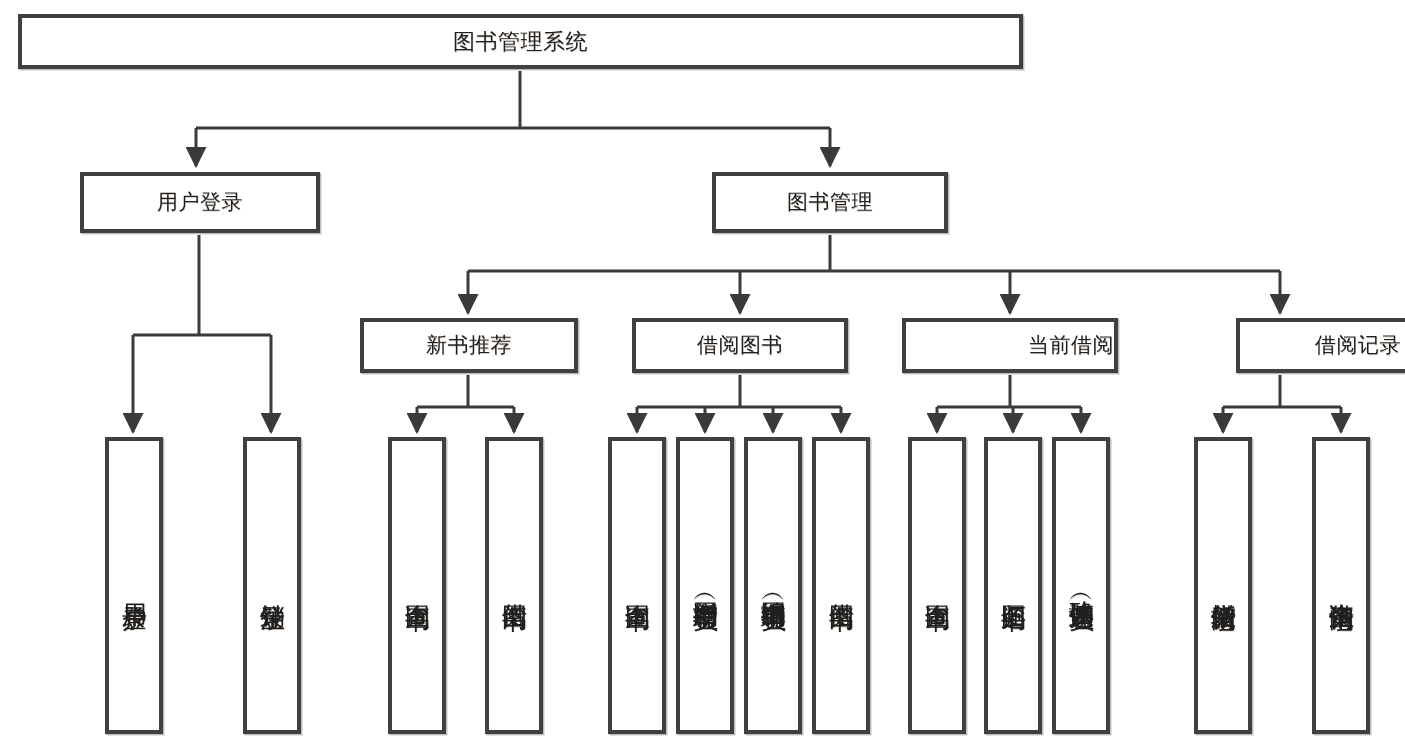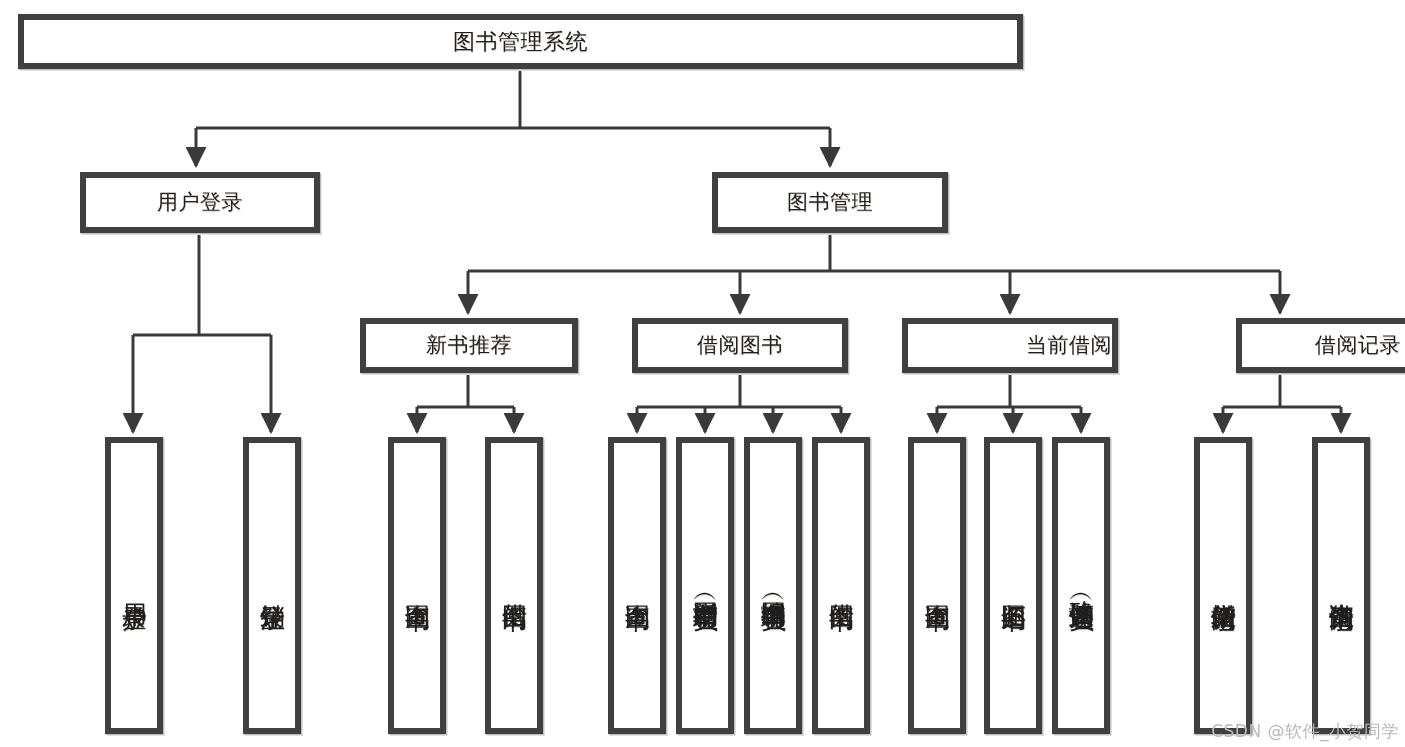--- a/index.html
+++ b/index.html
@@ -27,21 +27,21 @@
     top: 0;
     width: 1405px;
     height: 747px;
     pointer-events: none;
   }
   
   .node {
     position: absolute;
     box-sizing: border-box;
     background: #ffffff;
-    border: 6px solid #404040;
+    border: 4px solid #404040;
     box-shadow: 1px 1px 0 0 #bdbdbd, 2px 2px 0 0 #e2e2e2;
     display: flex;
     align-items: center;
     justify-content: center;
     color: #1e1e1e;
   }
   .node .label {
     display: block;
     text-align: center;
     line-height: 1.18;
@@ -209,15 +209,14 @@
   </div>
 
   <div class="node vert" style="left:1194px; top:437px; width:58px; height:297px;">
     <span class="label">新增借阅记录</span>
   </div>
 
   <div class="node vert" style="left:1312px; top:437px; width:58px; height:297px;">
     <span class="label">查询借阅记录</span>
   </div>
 
-  <div id="watermark">CSDN @软件_小贺同学</div>
 
 </div>
 
 </body></html>

